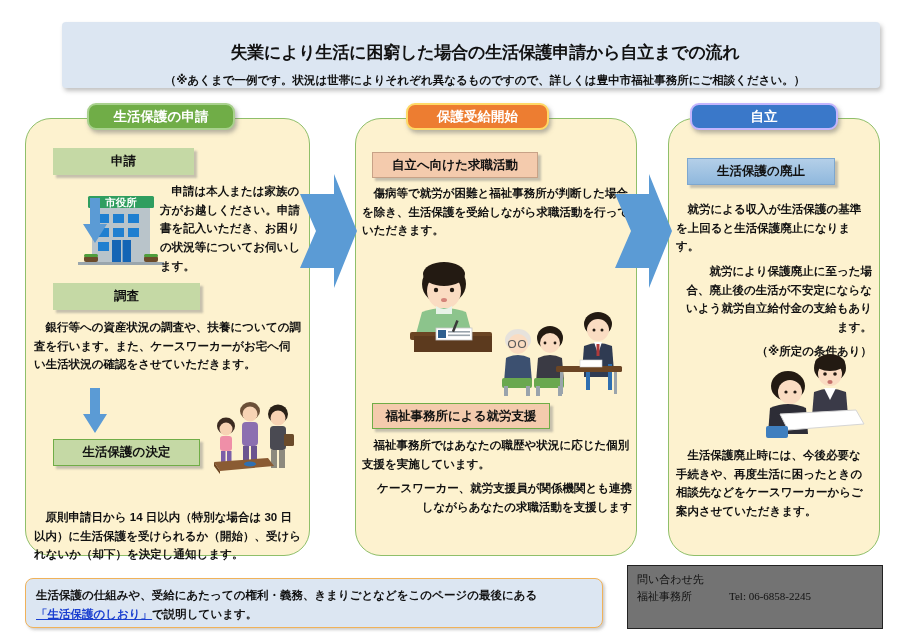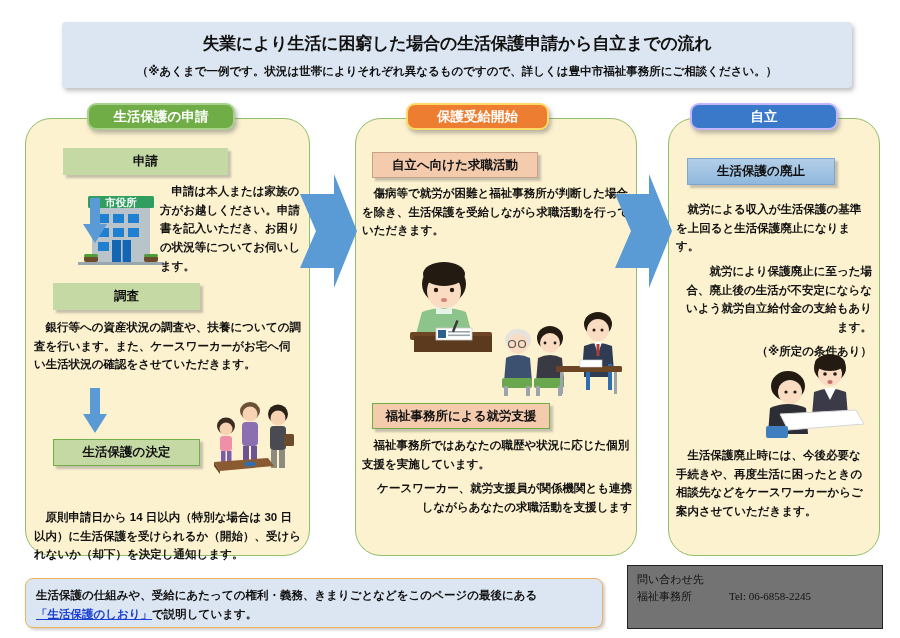--- a/index.html
+++ b/index.html
@@ -27,21 +27,22 @@
     left: 62px;
     top: 22px;
     width: 790px;
     height: 66px;
     background: #dce6f2;
     border-radius: 4px;
     box-shadow: 2px 3px 4px rgba(120,120,120,0.45);
     display: flex;
     flex-direction: column;
     align-items: center;
-    justify-content: center;
+    justify-content: flex-end;
+    padding-left: 28px;
   }
   .title-main {
     font-size: 17px;
     font-weight: bold;
     color: #111111;
     letter-spacing: -0.2px;
     white-space: nowrap;
   }
   .title-sub {
     font-size: 11.5px;
@@ -105,21 +106,21 @@
     box-shadow: 2.5px 2.5px 2px rgba(130,130,130,0.45);
     box-sizing: border-box;
     z-index: 4;
   }
   .sub-green       { background: #c5d9a5; }
   .sub-green-out   { background: #c5d9a5; border: 1.5px solid #70ad47; }
   .sub-peach       { background: #f4cbad; border: 1.5px solid #c8a287; }
   .sub-peach-green { background: #f4cbad; border: 1.5px solid #70ad47; }
   .sub-blue        { background: linear-gradient(#b4cfe8, #8fb8dd); border: 1px solid #7da7cf; }
 
-  #sub-shinsei   { left: 53px;  top: 148px; width: 165px; height: 27px; margin-left: 10px; }
+  #sub-shinsei   { left: 53px;  top: 148px; width: 141px; height: 27px; }
   #sub-chosa     { left: 53px;  top: 283px; width: 147px; height: 27px; }
   #sub-kettei    { left: 53px;  top: 439px; width: 147px; height: 27px; }
   #sub-kyushoku  { left: 372px; top: 152px; width: 166px; height: 26px; }
   #sub-shuro     { left: 372px; top: 403px; width: 178px; height: 26px; }
   #sub-haishi    { left: 687px; top: 158px; width: 148px; height: 27px; }
 
   
   .body-text {
     position: absolute;
     font-size: 11.5px;

